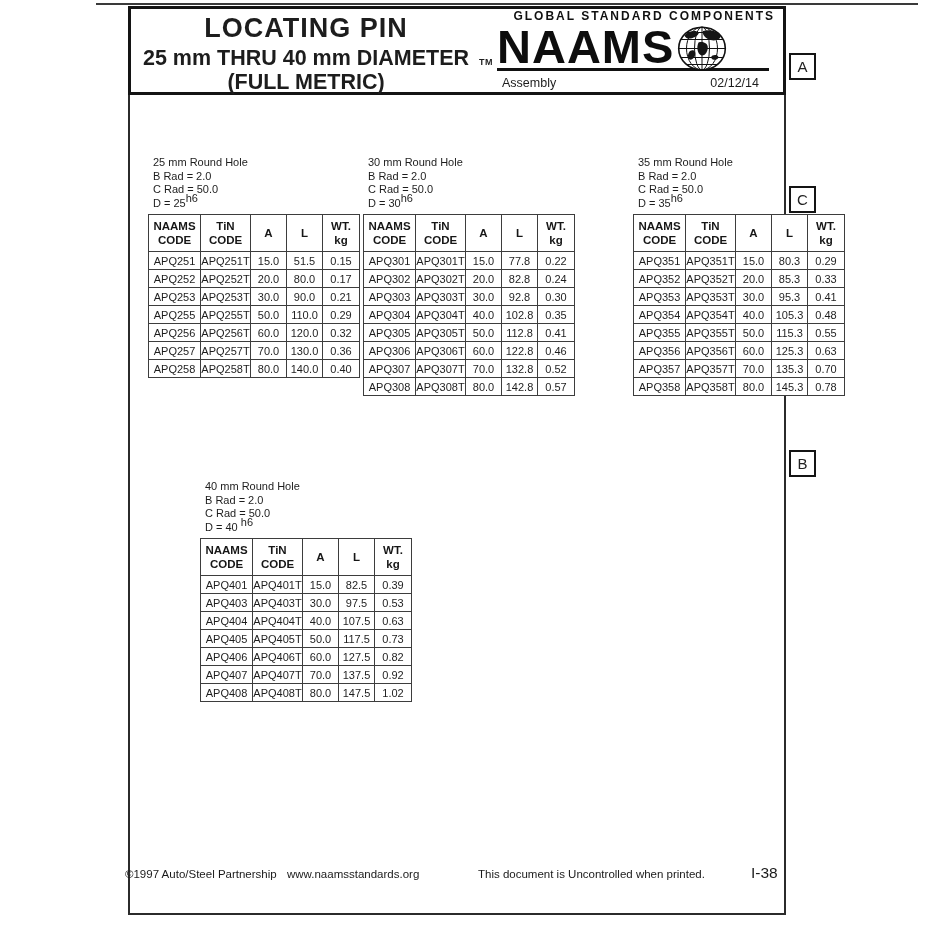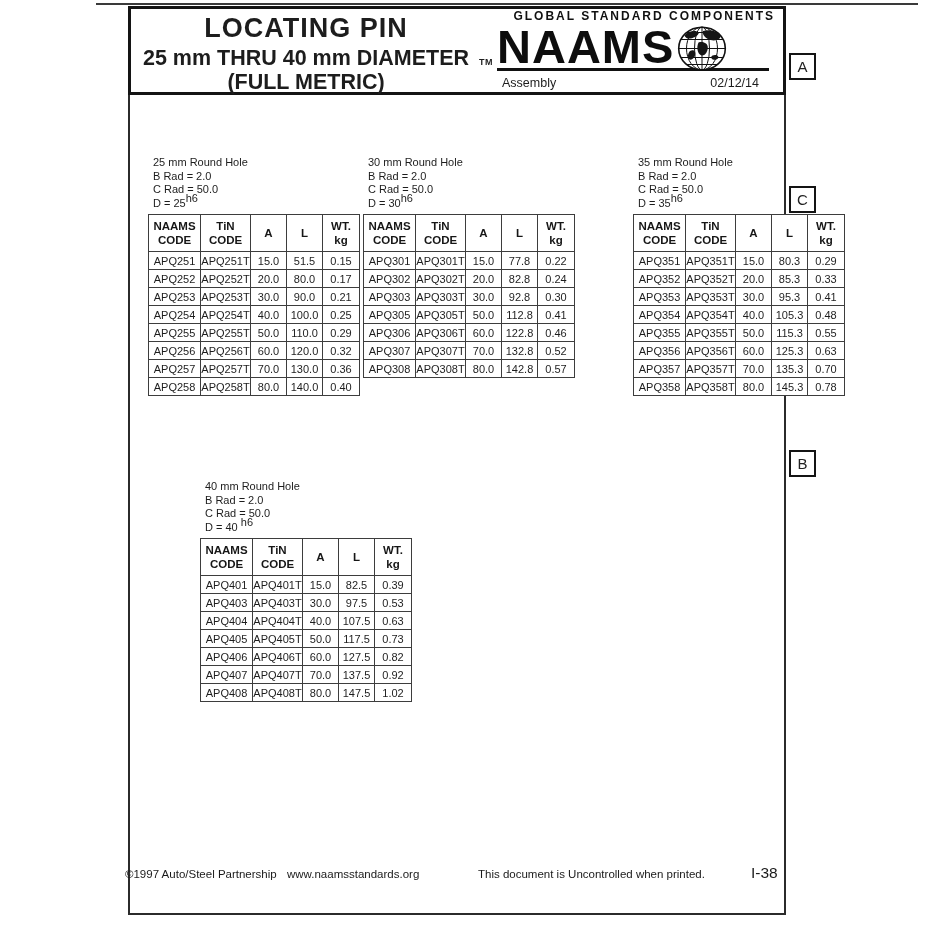--- a/index.html
+++ b/index.html
@@ -154,27 +154,20 @@
           <td>0.17</td>
         </tr>
         <tr>
           <td>APQ253</td>
           <td>APQ253T</td>
           <td>30.0</td>
           <td>90.0</td>
           <td>0.21</td>
         </tr>
         <tr>
-          <td>APQ254</td>
-          <td>APQ254T</td>
-          <td>40.0</td>
-          <td>100.0</td>
-          <td>0.25</td>
-        </tr>
-        <tr>
           <td>APQ255</td>
           <td>APQ255T</td>
           <td>50.0</td>
           <td>110.0</td>
           <td>0.29</td>
         </tr>
         <tr>
           <td>APQ256</td>
           <td>APQ256T</td>
           <td>60.0</td>
@@ -252,20 +245,27 @@
           <td>0.24</td>
         </tr>
         <tr>
           <td>APQ303</td>
           <td>APQ303T</td>
           <td>30.0</td>
           <td>92.8</td>
           <td>0.30</td>
         </tr>
         <tr>
+          <td>APQ304</td>
+          <td>APQ304T</td>
+          <td>40.0</td>
+          <td>102.8</td>
+          <td>0.35</td>
+        </tr>
+        <tr>
           <td>APQ305</td>
           <td>APQ305T</td>
           <td>50.0</td>
           <td>112.8</td>
           <td>0.41</td>
         </tr>
         <tr>
           <td>APQ306</td>
           <td>APQ306T</td>
           <td>60.0</td>

